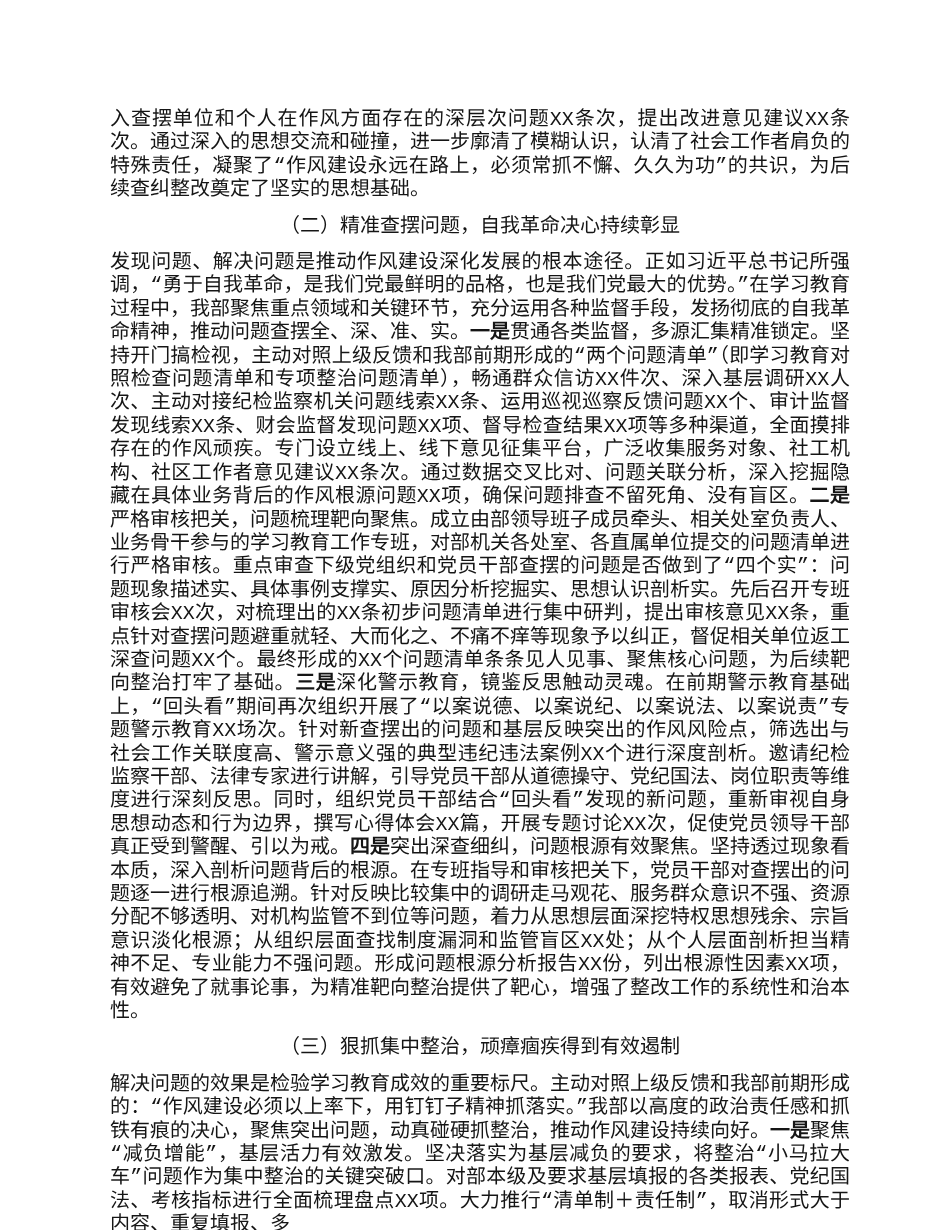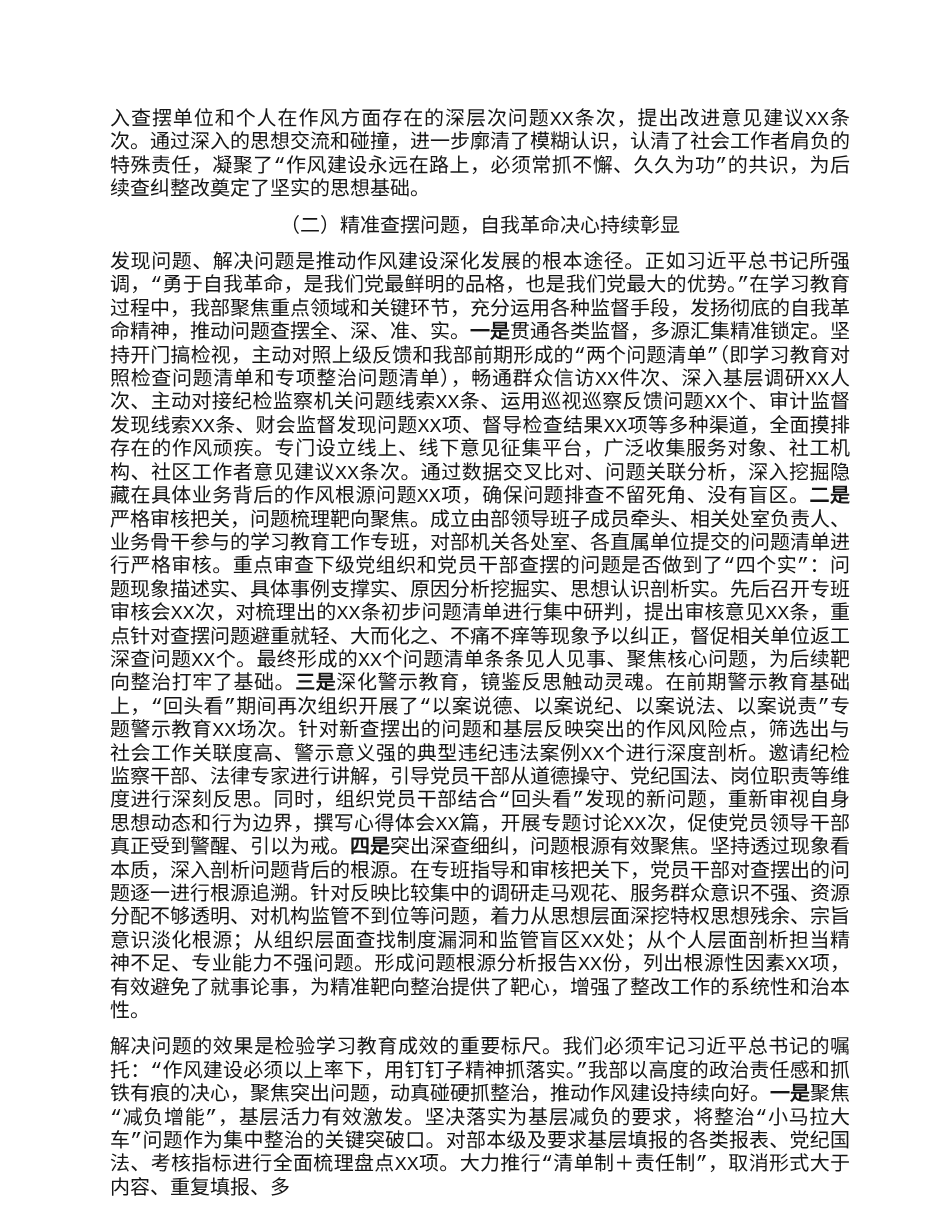--- a/index.html
+++ b/index.html
@@ -43,15 +43,16 @@
 </head>
 <body>
 
 <div class="page">
   <p class="para"><span class="run">入查摆单位和个人在作风方面存在的深层次问题XX条次，提出改进意见建议XX条次。通过深入的思想交流和碰撞，进一步廓清了模糊认识，认清了社会工作者肩负的特殊责任，凝聚了“作风建设永远在路上，必须常抓不懈、久久为功”的共识，为后续查纠整改奠定了坚实的思想基础。</span></p>
 
   <p class="heading"><span class="run">（二）精准查摆问题，自我革命决心持续彰显</span></p>
 
   <p class="para"><span class="run">发现问题、解决问题是推动作风建设深化发展的根本途径。正如习近平总书记所强调，“勇于自我革命，是我们党最鲜明的品格，也是我们党最大的优势。”在学习教育过程中，我部聚焦重点领域和关键环节，充分运用各种监督手段，发扬彻底的自我革命精神，推动问题查摆全、深、准、实。</span><span class="run em">一是</span><span class="run">贯通各类监督，多源汇集精准锁定。坚持开门搞检视，主动对照上级反馈和我部前期形成的“两个问题清单”（即学习教育对照检查问题清单和专项整治问题清单），畅通群众信访XX件次、深入基层调研XX人次、主动对接纪检监察机关问题线索XX条、运用巡视巡察反馈问题XX个、审计监督发现线索XX条、财会监督发现问题XX项、督导检查结果XX项等多种渠道，全面摸排存在的作风顽疾。专门设立线上、线下意见征集平台，广泛收集服务对象、社工机构、社区工作者意见建议XX条次。通过数据交叉比对、问题关联分析，深入挖掘隐藏在具体业务背后的作风根源问题XX项，确保问题排查不留死角、没有盲区。</span><span class="run em">二是</span><span class="run">严格审核把关，问题梳理靶向聚焦。成立由部领导班子成员牵头、相关处室负责人、业务骨干参与的学习教育工作专班，对部机关各处室、各直属单位提交的问题清单进行严格审核。重点审查下级党组织和党员干部查摆的问题是否做到了“四个实”：问题现象描述实、具体事例支撑实、原因分析挖掘实、思想认识剖析实。先后召开专班审核会XX次，对梳理出的XX条初步问题清单进行集中研判，提出审核意见XX条，重点针对查摆问题避重就轻、大而化之、不痛不痒等现象予以纠正，督促相关单位返工深查问题XX个。最终形成的XX个问题清单条条见人见事、聚焦核心问题，为后续靶向整治打牢了基础。</span><span class="run em">三是</span><span class="run">深化警示教育，镜鉴反思触动灵魂。在前期警示教育基础上，“回头看”期间再次组织开展了“以案说德、以案说纪、以案说法、以案说责”专题警示教育XX场次。针对新查摆出的问题和基层反映突出的作风风险点，筛选出与社会工作关联度高、警示意义强的典型违纪违法案例XX个进行深度剖析。邀请纪检监察干部、法律专家进行讲解，引导党员干部从道德操守、党纪国法、岗位职责等维度进行深刻反思。同时，组织党员干部结合“回头看”发现的新问题，重新审视自身思想动态和行为边界，撰写心得体会XX篇，开展专题讨论XX次，促使党员领导干部真正受到警醒、引以为戒。</span><span class="run em">四是</span><span class="run">突出深查细纠，问题根源有效聚焦。坚持透过现象看本质，深入剖析问题背后的根源。在专班指导和审核把关下，党员干部对查摆出的问题逐一进行根源追溯。针对反映比较集中的调研走马观花、服务群众意识不强、资源分配不够透明、对机构监管不到位等问题，着力从思想层面深挖特权思想残余、宗旨意识淡化根源；从组织层面查找制度漏洞和监管盲区XX处；从个人层面剖析担当精神不足、专业能力不强问题。形成问题根源分析报告XX份，列出根源性因素XX项，有效避免了就事论事，为精准靶向整治提供了靶心，增强了整改工作的系统性和治本性。</span></p>
 
+  <p class="heading"><span class="run">（三）狠抓集中整治，顽瘴痼疾得到有效遏制</span></p>
 
-  <p class="para"><span class="run">解决问题的效果是检验学习教育成效的重要标尺。我们必须牢记习近平总书记的嘱托：“作风建设必须以上率下，用钉钉子精神抓落实。”我部以高度的政治责任感和抓铁有痕的决心，聚焦突出问题，动真碰硬抓整治，推动作风建设持续向好。</span><span class="run em">一是</span><span class="run">聚焦“减负增能”，基层活力有效激发。坚决落实为基层减负的要求，将整治“小马拉大车”问题作为集中整治的关键突破口。对部本级及要求基层填报的各类报表、党纪国法、考核指标进行全面梳理盘点XX项。大力推行“清单制＋责任制”，取消形式大于内容、重复填报、多</span></p>
+  <p class="para"><span class="run">解决问题的效果是检验学习教育成效的重要标尺。主动对照上级反馈和我部前期形成的：“作风建设必须以上率下，用钉钉子精神抓落实。”我部以高度的政治责任感和抓铁有痕的决心，聚焦突出问题，动真碰硬抓整治，推动作风建设持续向好。</span><span class="run em">一是</span><span class="run">聚焦“减负增能”，基层活力有效激发。坚决落实为基层减负的要求，将整治“小马拉大车”问题作为集中整治的关键突破口。对部本级及要求基层填报的各类报表、党纪国法、考核指标进行全面梳理盘点XX项。大力推行“清单制＋责任制”，取消形式大于内容、重复填报、多</span></p>
 </div>
 
 </body></html>

